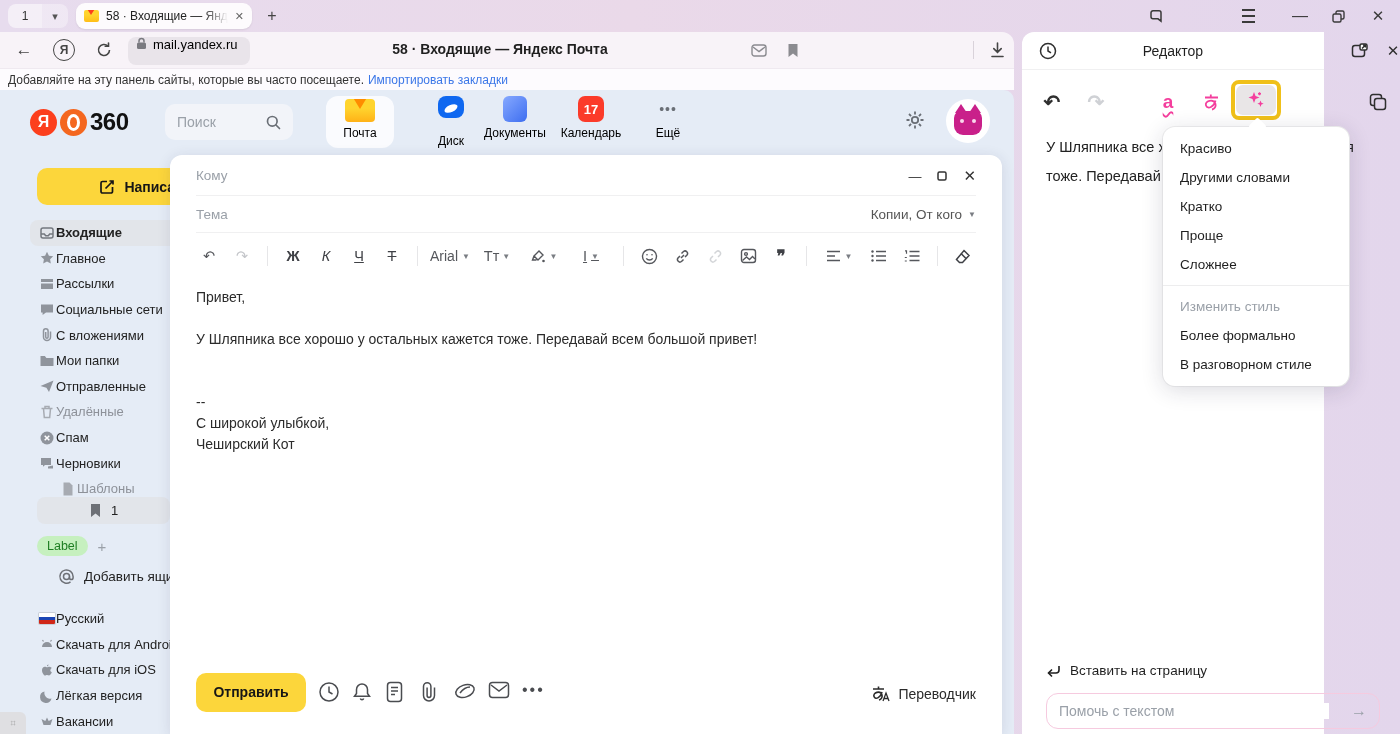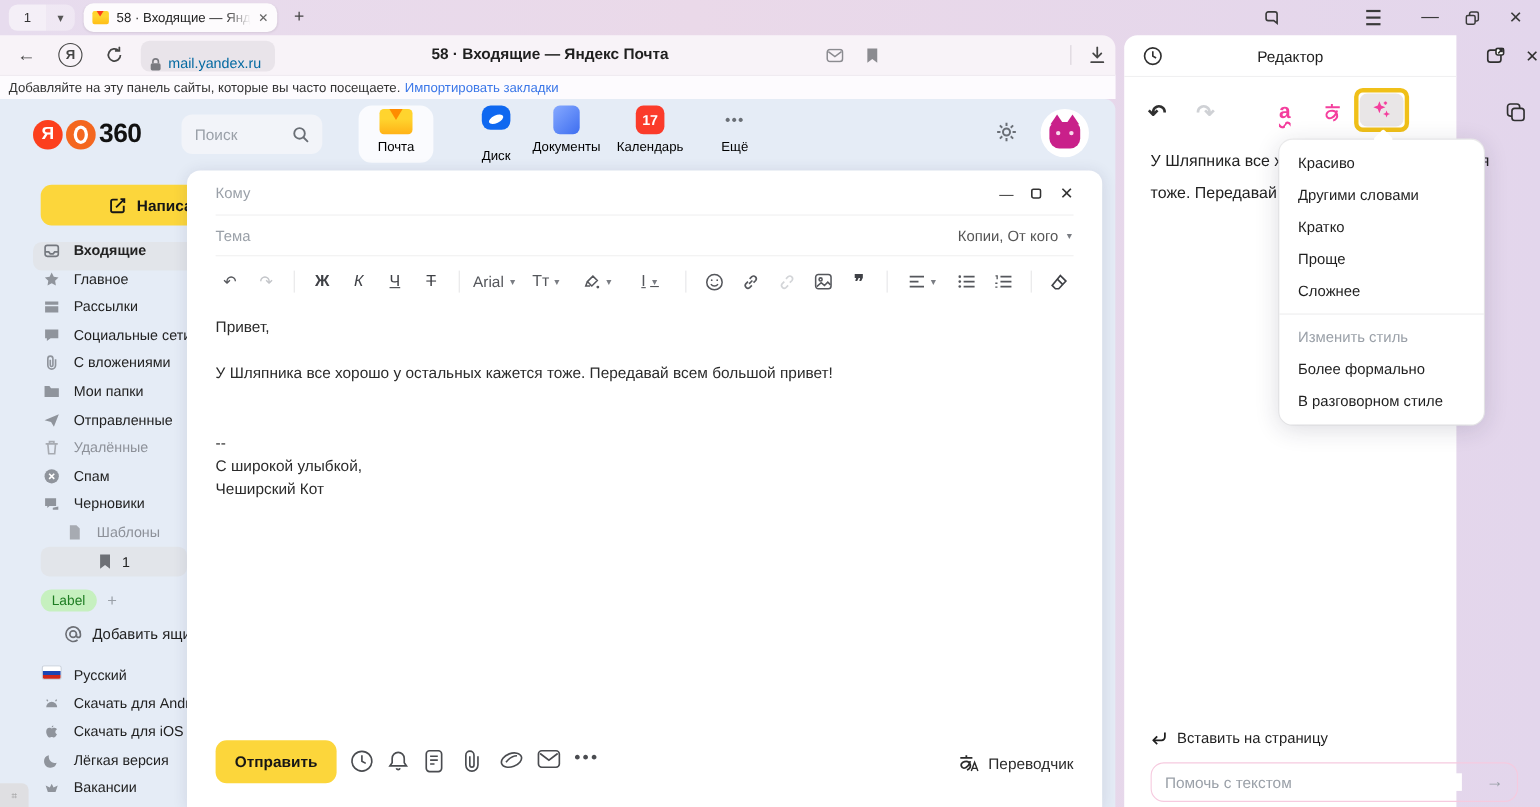--- a/index.html
+++ b/index.html
@@ -19,21 +19,21 @@
   .favicon { width:15px; height:12px; border-radius:2px; background:linear-gradient(180deg,#ffd42e 40%,#ffbe17); position:relative; overflow:hidden; flex:0 0 auto; }
   .favicon::before { content:""; position:absolute; left:0; top:-6px; width:0; height:0; border-left:7.5px solid transparent; border-right:7.5px solid transparent; border-top:11px solid #fc3f1d; }
   .winctl { top:0; height:32px; display:flex; align-items:center; justify-content:center; color:#3a3a3a; }
   .bars span { display:block; width:13px; height:1.6px; background:#3a3a3a; margin:2.2px 0; }
 
   
   .chrome { left:0; top:32px; width:1014px; height:58px; background:#f8f3f8; border-top-right-radius:12px; }
   .toolbar-row { position:absolute; left:0; top:0; width:100%; height:36px; }
   .tb-icon { position:absolute; top:4px; width:28px; height:28px; display:flex; align-items:center; justify-content:center; color:#454545; }
   .ya-circle { width:22px; height:22px; border:1.6px solid #454545; border-radius:50%; display:flex; align-items:center; justify-content:center; font-size:12px; font-weight:bold; color:#454545; }
-  .addr-pill { position:absolute; left:128px; top:5px; height:28px; background:#e9e4ea; border-radius:8px; display:flex; align-items:flex-end; gap:6px; padding:0 12px 0 8px; font-size:13px; color:#0369a1; }
+  .addr-pill { position:absolute; left:128px; top:5px; height:28px; background:#e9e4ea; border-radius:8px; display:flex; align-items:flex-start; gap:6px; padding:0 12px 0 8px; font-size:13px; color:#000000; }
   .page-title { position:absolute; left:300px; top:9px; width:400px; text-align:center; font-size:14px; font-weight:bold; color:#1f1f1f; }
   .edit-pill { position:absolute; left:817px; top:3px; height:29px; background:#fff; border-radius:14px; display:flex; align-items:center; box-shadow:0 0 0 1px #eee; padding:2px; }
   .edit-pill-left { background:#fbe2f1; border-radius:12px; height:25px; display:flex; align-items:center; gap:5px; padding:0 10px 0 7px; font-size:13px; color:#222; }
   .edit-dots { width:22px; text-align:center; color:#555; font-size:13px; letter-spacing:0; }
   .tb-sep { position:absolute; left:973px; top:9px; width:1px; height:18px; background:#d9d2da; }
   .dl-icon { position:absolute; left:985px; top:6px; width:24px; height:24px; color:#454545; display:flex; align-items:center; justify-content:center; }
   .bookmarks { position:absolute; left:0; top:36px; width:100%; height:22px; background:#fdfbfe; border-top:1px solid #efe9f0; font-size:12px; color:#333; display:flex; align-items:center; padding-left:8px; gap:4px; }
   .bookmarks a { color:#3b77e8; text-decoration:none; }
 
   
@@ -61,21 +61,21 @@
   .avatar { position:absolute; left:946px; top:9px; width:44px; height:44px; border-radius:50%; background:#fff; display:flex; align-items:center; justify-content:center; }
   .cat { width:28px; height:24px; background:#c9208a; border-radius:7px 7px 9px 9px; position:relative; margin-top:4px; }
   .cat::before,.cat::after { content:""; position:absolute; top:-7px; width:0; height:0; border-left:6px solid transparent; border-right:6px solid transparent; border-bottom:9px solid #c9208a; }
   .cat::before { left:1px; } .cat::after { right:1px; }
   .cat i { position:absolute; top:8px; width:4px; height:4px; border-radius:50%; background:#f8d8ec; }
   .cat i:first-child { left:6px; } .cat i:last-child { right:6px; }
 
   
   .compose-btn { position:absolute; left:37px; top:78px; width:216px; height:37px; background:#fcd63b; border-radius:10px; display:flex; align-items:center; justify-content:center; gap:9px; font-size:14px; font-weight:bold; color:#161616; }
   .folders { position:absolute; left:30px; top:130px; width:225px; }
-  .frow { height:25.6px; display:flex; gap:12px; padding-left:9px; font-size:13px; color:#222; border-radius:8px; }
+  .frow { height:25.6px; display:flex; align-items:center; gap:1px; padding-left:9px; font-size:13px; color:#222; border-radius:8px; }
   .frow.sel { background:#e2e5ea; font-weight:bold; }
   .frow.muted { color:#8d9199; }
   .frow.indent { padding-left:30px; }
   .fico { width:16px; height:16px; color:#8f949c; flex:0 0 auto; }
   .bmark-row { position:absolute; left:37px; top:407px; width:133px; height:27px; background:#e2e5ea; border-radius:8px; display:flex; align-items:center; justify-content:center; gap:9px; font-size:13px; color:#222; }
   .label-row { position:absolute; left:37px; top:446px; display:flex; align-items:center; gap:10px; }
   .label-chip { background:#c6f0bf; color:#1e7d22; font-size:12.5px; padding:3px 10px; border-radius:10px; }
   .label-plus { color:#9aa0a8; font-size:15px; }
   .addbox-row { position:absolute; left:58px; top:478px; display:flex; align-items:center; gap:9px; font-size:13.5px; color:#222; }
   .foot-links { position:absolute; left:30px; top:516px; width:225px; }

